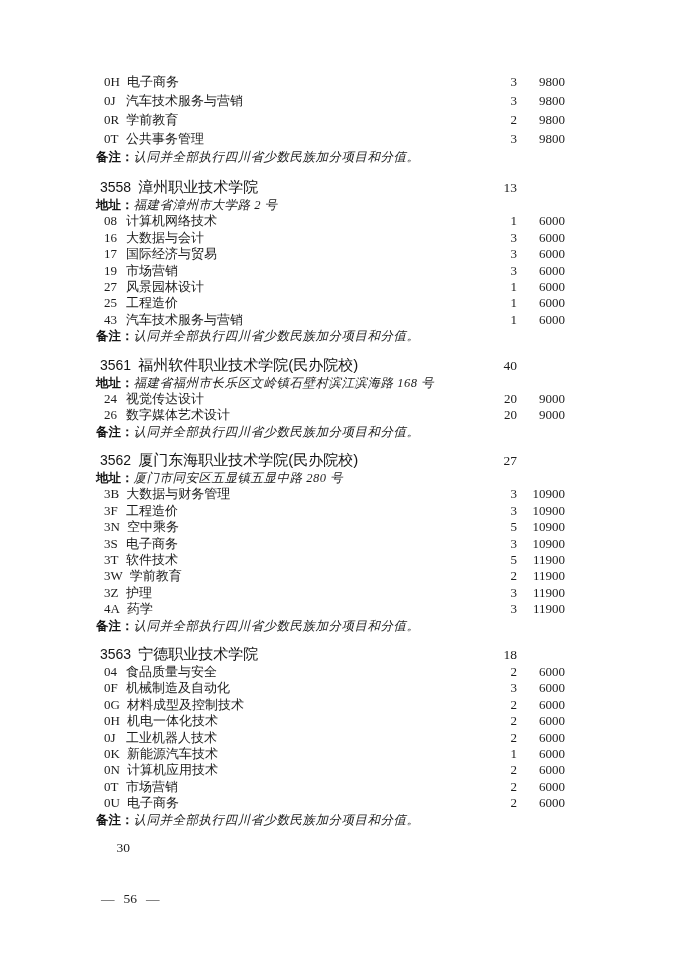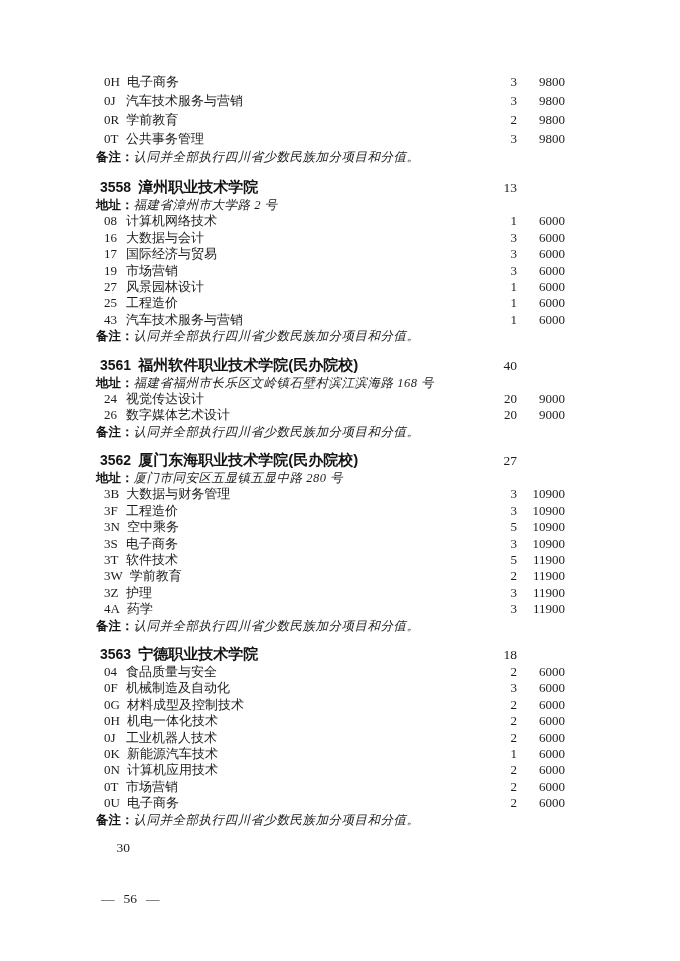--- a/index.html
+++ b/index.html
@@ -13,21 +13,21 @@
     -webkit-font-smoothing: antialiased;
   }
   .content { position: absolute; left: 100px; top: 72px; width: 465px; }
   .section { margin-top: 9px; }
   .section:first-child { margin-top: 0; }
 
   .inst-header { display: flex; align-items: baseline; height: 21px; line-height: 21px; }
   .inst-title {
     flex: 1;
     font-family: "Liberation Sans", "DejaVu Sans", sans-serif;
-    font-weight: 700; font-size: 15px; color: #141414;
+    font-weight: 400; font-size: 15px; color: #141414;
   }
   .inst-code { font-size: 14px; margin-right: 7px; }
   .inst-total { font-size: 13.5px; font-weight: 400; font-family: "Liberation Serif", "DejaVu Serif", serif; }
 
   .col-quota { width: 30px; text-align: right; }
   .col-fee   { width: 48px; text-align: right; }
 
   .course-row {
     display: flex; align-items: flex-end;
     height: 16.4px; line-height: 16.4px;

